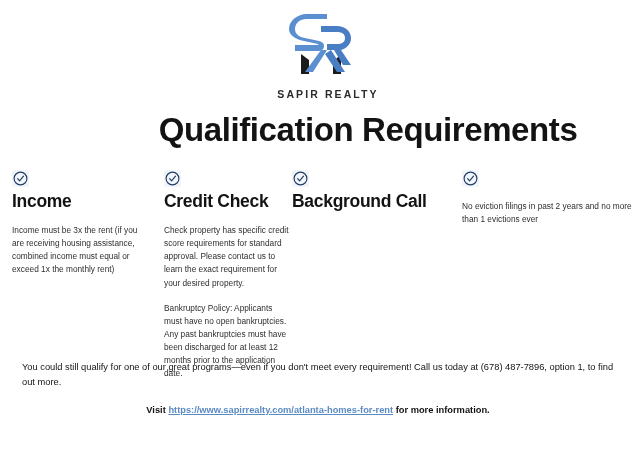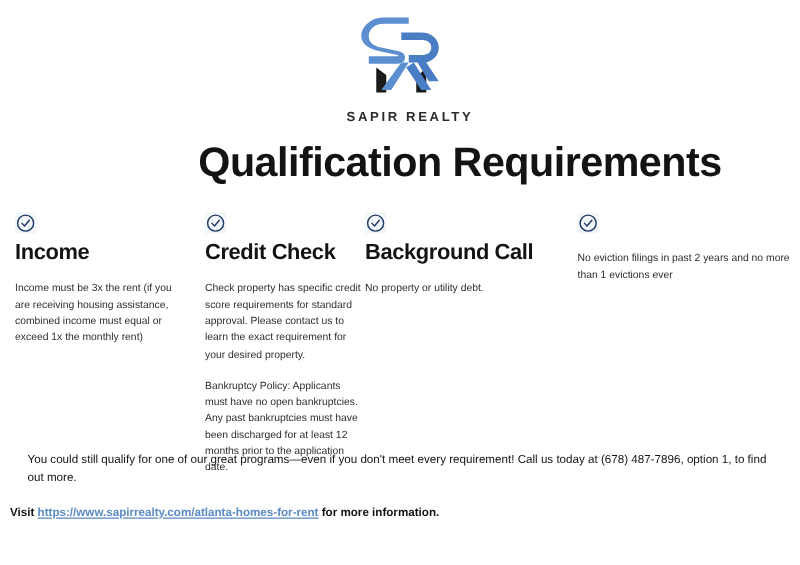--- a/index.html
+++ b/index.html
@@ -118,20 +118,21 @@
   }
   .footer-visit {
     position: absolute;
     top: 404px;
     left: 8px;
     width: 620px;
     font-size: 9.3px;
     font-weight: bold;
     color: #131313;
     line-height: 1.5;
+    text-align: center;
   }
   .footer-visit a,
   .footer-link {
     color: #5a8ac4;
     text-decoration: underline;
     font-weight: bold;
   }
 </style>
 </head>
 <body>
@@ -182,21 +183,20 @@
     </div>
 
     <div class="col col-background">
       <span class="check-icon">
         <svg width="17" height="17" viewBox="0 0 17 17">
           <circle cx="8.5" cy="8.5" r="6.4" fill="none" stroke="#1f3b66" stroke-width="1.15"></circle>
           <path d="M5.6 8.7 L7.6 10.8 L11.5 6.2" fill="none" stroke="#1f3b66" stroke-width="1.15" stroke-linecap="round" stroke-linejoin="round"></path>
         </svg>
       </span>
       <div class="col-heading">Background Call</div>
-      <div class="col-body">No property or utility debt.</div>
     </div>
 
     <div class="col col-rental">
       <span class="check-icon">
         <svg width="17" height="17" viewBox="0 0 17 17">
           <circle cx="8.5" cy="8.5" r="6.4" fill="none" stroke="#1f3b66" stroke-width="1.15"></circle>
           <path d="M5.6 8.7 L7.6 10.8 L11.5 6.2" fill="none" stroke="#1f3b66" stroke-width="1.15" stroke-linecap="round" stroke-linejoin="round"></path>
         </svg>
       </span>
       <div class="col-body">No eviction filings in past 2 years and no more than 1 evictions ever</div>

